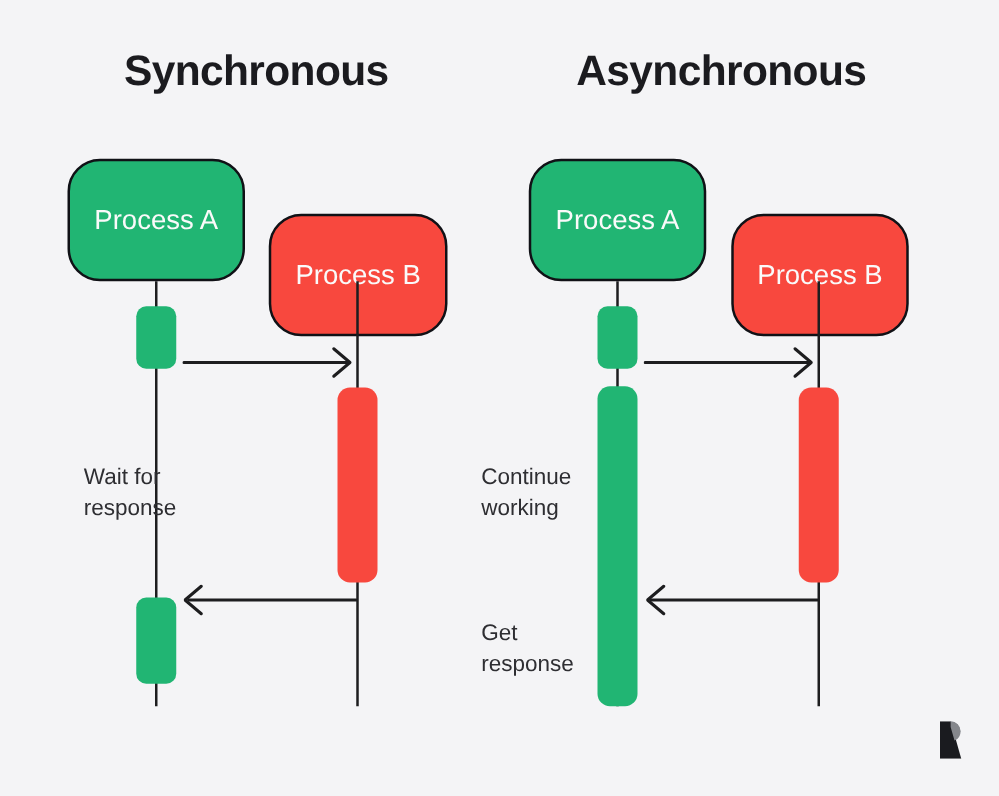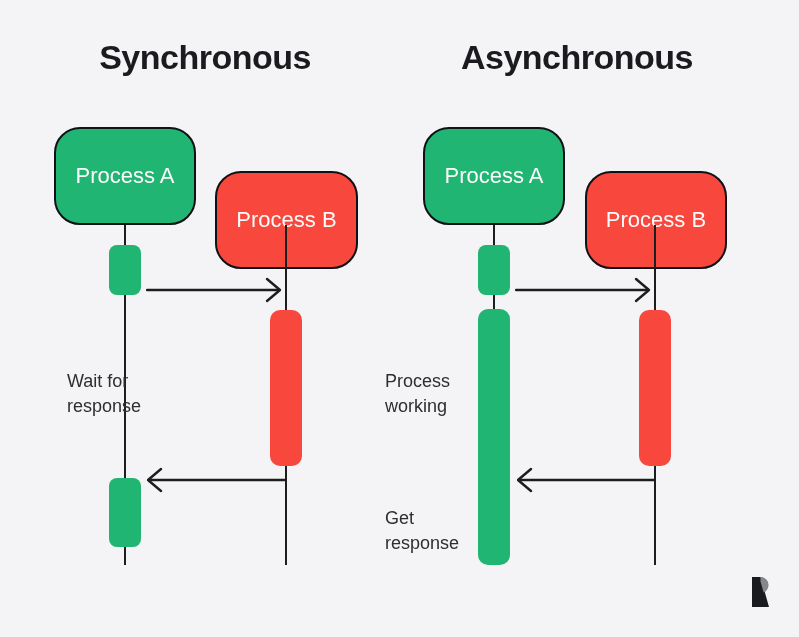--- a/index.html
+++ b/index.html
@@ -41,21 +41,21 @@
   .arrow line,.arrow polyline{stroke:var(--line);stroke-width:2.4;fill:none;
         stroke-linecap:round;stroke-linejoin:round;}
   .ar-sync-req{left:146px;top:275px;width:136px;}
   .ar-sync-res{left:147px;top:465px;width:139px;}
   .ar-async-req{left:515px;top:275px;width:136px;}
   .ar-async-res{left:517px;top:465px;width:138px;}
   .note{position:absolute;font-size:18px;line-height:25px;color:var(--label-text);
         white-space:pre-line;}
   .n-wait{left:30px;top:369px;margin-left:37px;}
   .n-continue{left:385px;top:369px;}
-  .n-get{left:385px;top:506px;}
+  .n-get{left:385px;top:494px;}
   .logo{position:absolute;left:752px;top:577px;width:24px;height:30px;}
   .logo .lb{fill:var(--logo-black);}
   .logo .lg{fill:var(--logo-gray);}
 </style>
 </head>
 <body>
 
 <div class="canvas">
 
   <section>
@@ -107,21 +107,21 @@
 
     <svg class="arrow ar-async-req" viewBox="0 0 136 30">
       <line x1="1" y1="15" x2="132" y2="15"></line>
       <polyline points="121,4 134,15 121,26"></polyline>
     </svg>
     <svg class="arrow ar-async-res" viewBox="0 0 138 30">
       <line x1="137" y1="15" x2="4" y2="15"></line>
       <polyline points="14,4 1,15 14,26"></polyline>
     </svg>
 
-    <div class="note n-continue">Process
+    <div class="note n-continue">Continue
 working</div>
     <div class="note n-get">Get
 response</div>
   </section>
 
   <div class="logo">
     <svg viewBox="0 0 24 30" width="24" height="30">
       <path class="lg" d="M8 0 A 8.2 8.2 0 0 1 8 16.4 Z"></path>
       <path class="lb" d="M0 0 L8.5 0 L17 30 L0 30 Z"></path>
       <path class="lg" d="M8.5 0 A 8 8 0 0 1 16.5 8 A 8 8 0 0 1 11.6 15.4 L 8.5 4.5 Z"></path>

